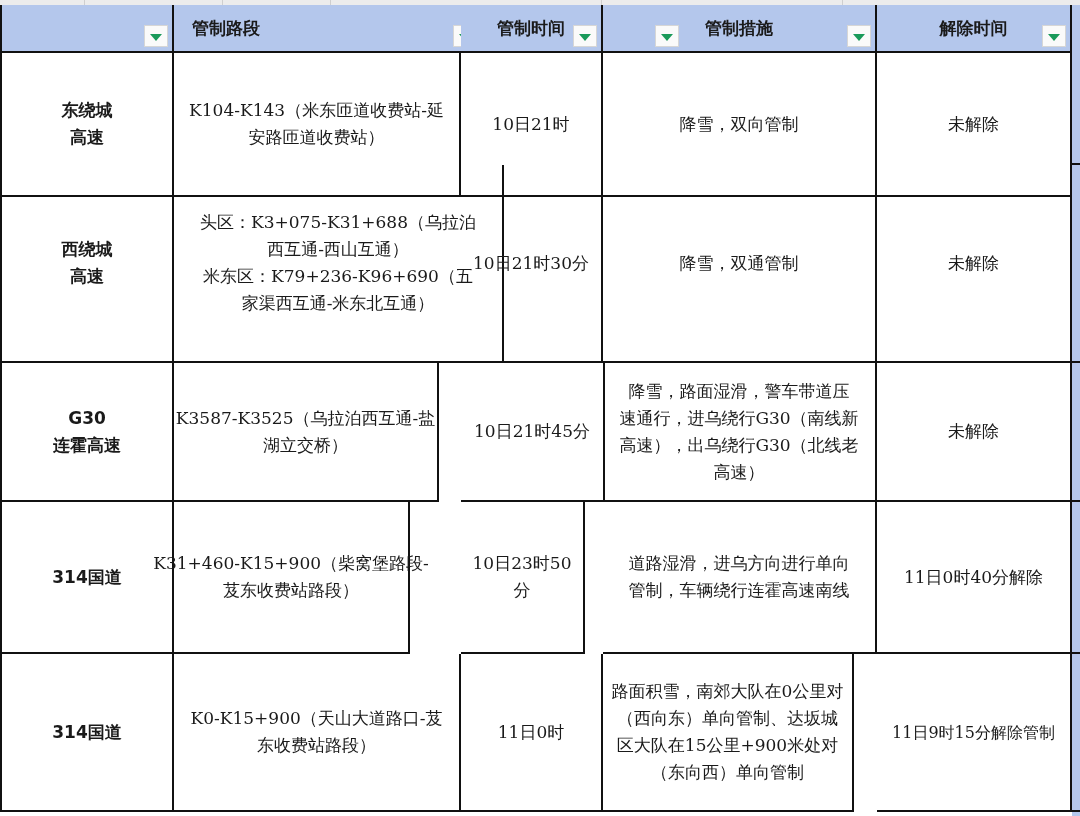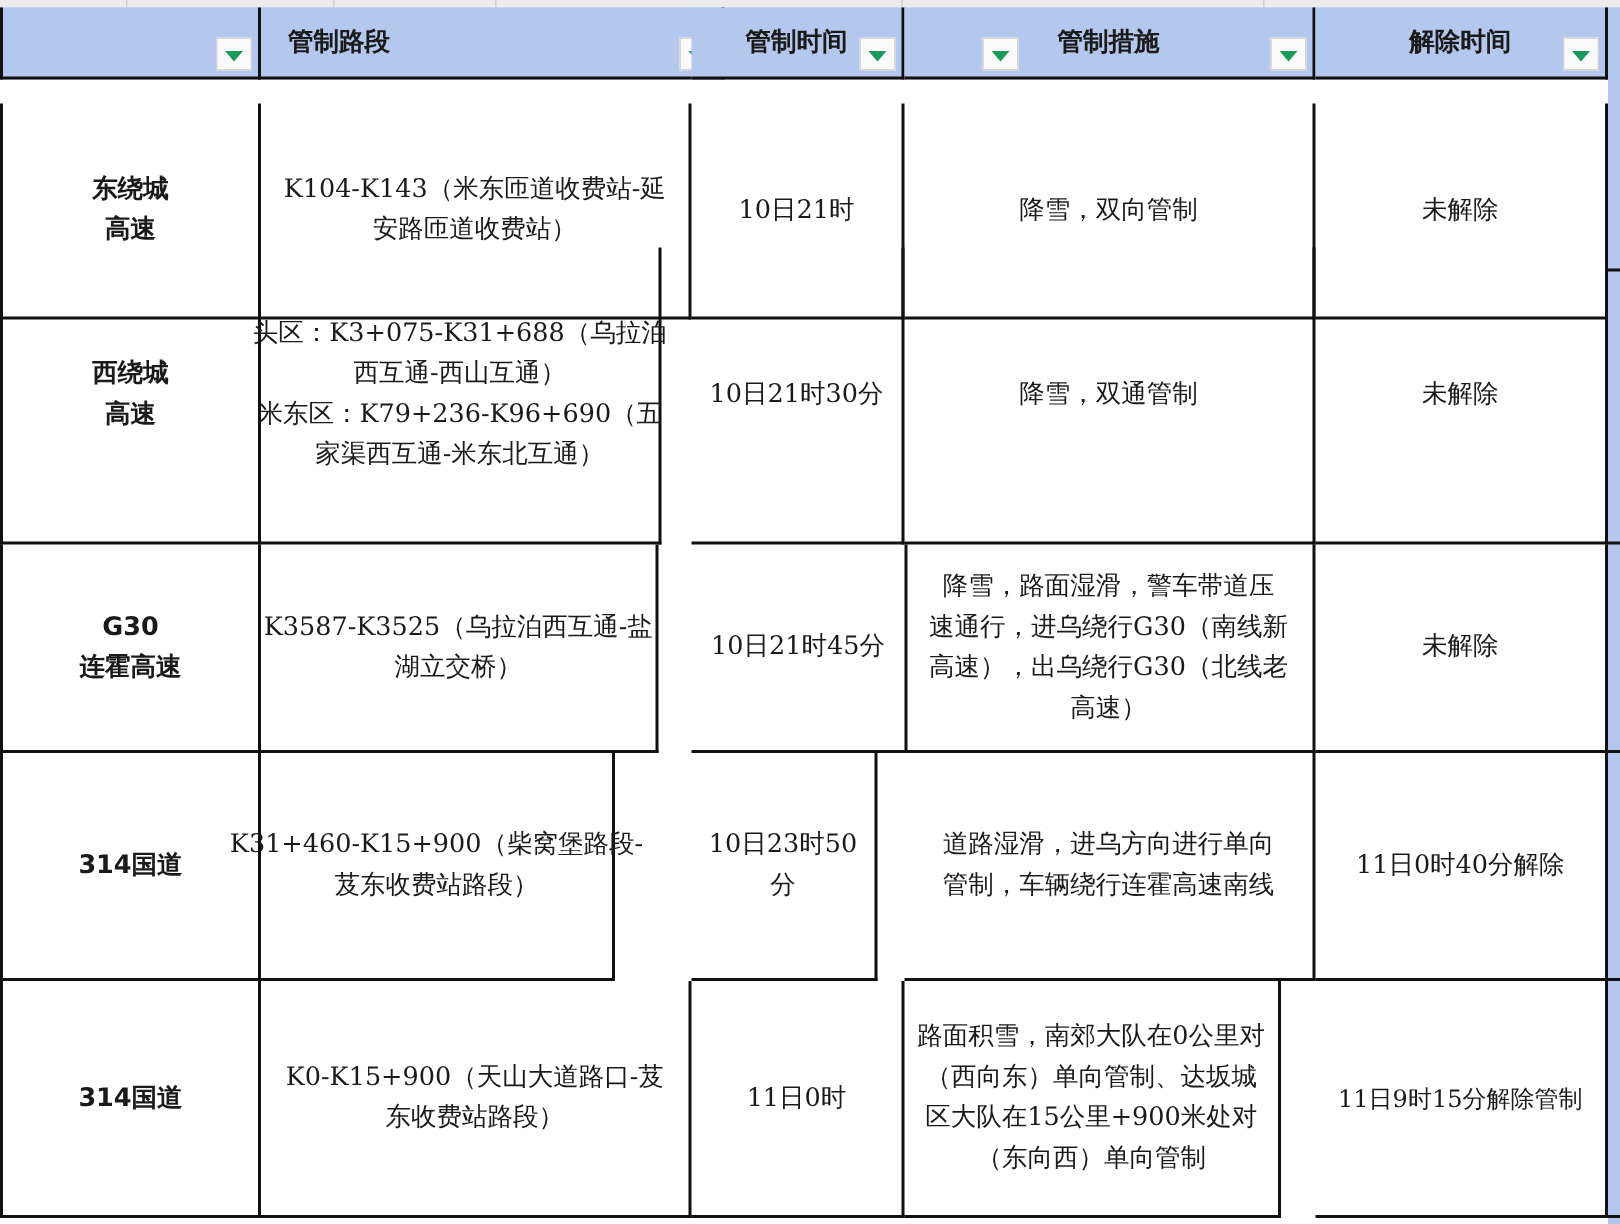--- a/index.html
+++ b/index.html
@@ -84,21 +84,21 @@
     </div>
     <div class="cell" style="left:877px; width:195px;">
       <span>解除时间</span>
       <div class="filter-btn" style="right:4px;">
           <div class="tri"></div>
         </div>
     </div>
     <div class="sliver" style="background:#b4c7ec;"></div>
   </div>
 
-  <div class="row" style="top:48px; height:144px;margin-top:16px;">
+  <div class="row" style="top:48px; height:144px;">
     <div class="cell first bold lines" style="left:0; width:174px; flex-direction:column;">
       <span>东绕城</span>
       <span>高速</span>
     </div>
     <div class="cell lines" style="left:174px; width:287px; flex-direction:column;">
       <span>K104-K143（米东匝道收费站-延</span>
       <span>安路匝道收费站）</span>
     </div>
     <div class="cell" style="left:461px; width:142px;">
         <span>10日21时</span>
@@ -110,21 +110,21 @@
         <span>未解除</span>
       </div>
     <div class="sliver" style="border-bottom:2px solid #111; box-sizing:border-box; height:112px;"></div>
   </div>
 
   <div class="row" style="top:160px; height:198px;">
     <div class="cell first bold lines" style="left:0; width:174px; flex-direction:column;">
       <span>西绕城</span>
       <span>高速</span>
     </div>
-    <div class="cell lines" style="left:174px; width:267px; flex-direction:column;">
+    <div class="cell lines" style="left:174px; width:330px; flex-direction:column;">
       <span>头区：K3+075-K31+688（乌拉泊</span>
       <span>西互通-西山互通）</span>
       <span>米东区：K79+236-K96+690（五</span>
       <span>家渠西互通-米东北互通）</span>
     </div>
     <div class="cell" style="left:461px; width:142px;">
         <span>10日21时30分</span>
       </div>
     <div class="cell lines" style="left:603px; width:274px; flex-direction:column;">
       <span>降雪，双通管制</span>

